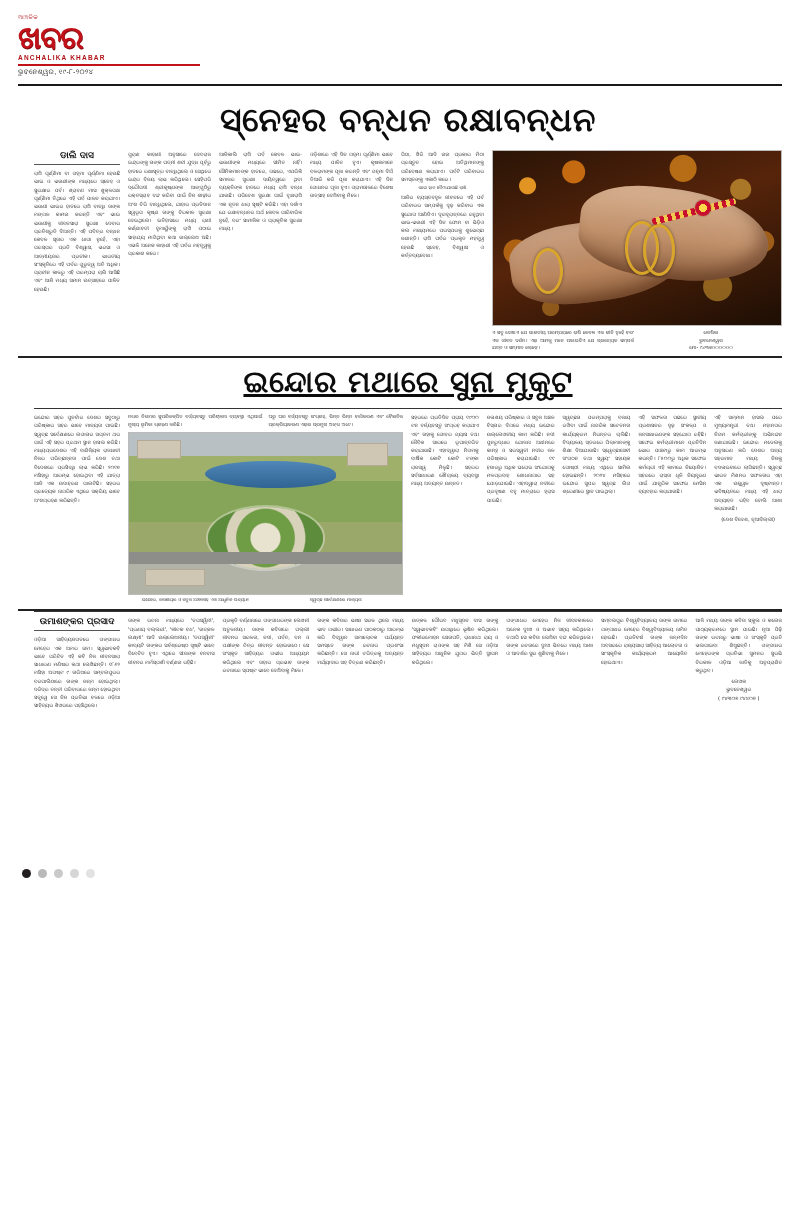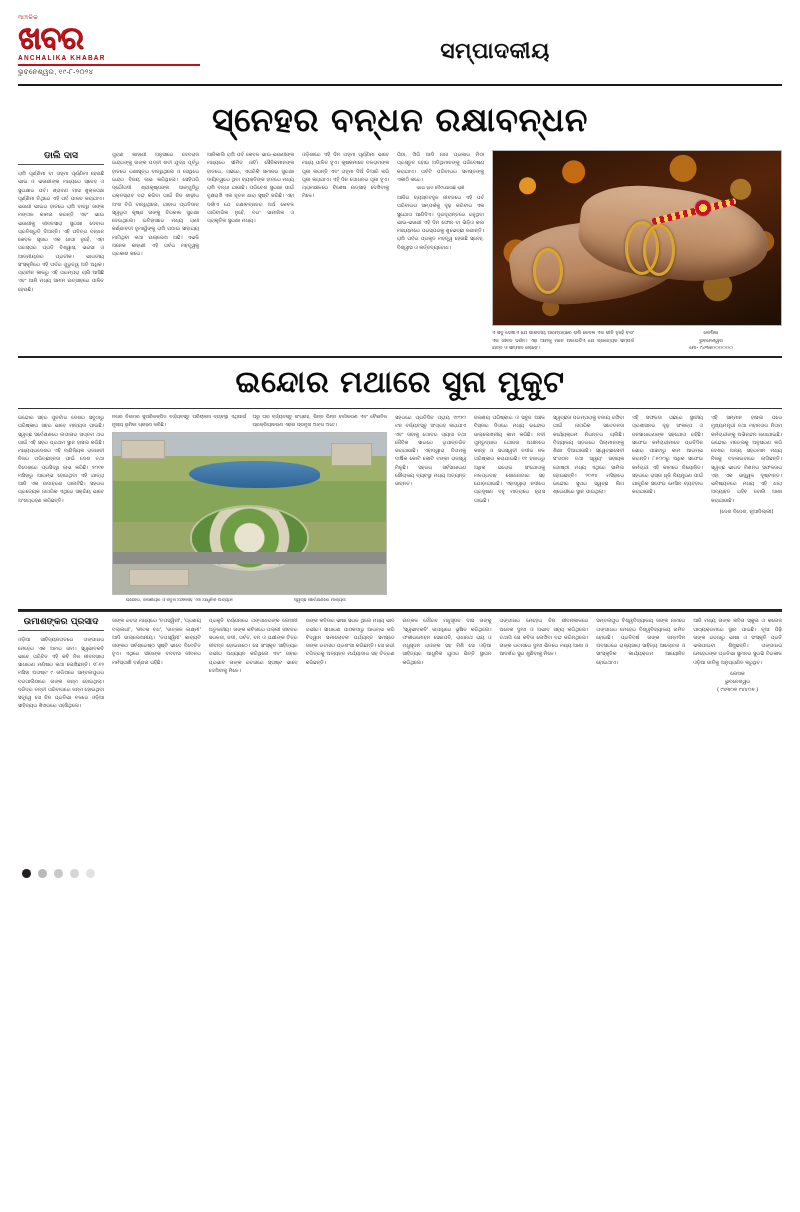--- a/index.html
+++ b/index.html
@@ -89,21 +89,21 @@
 
   
   .headline {
     text-align: center;
     font-family: "DejaVu Sans", sans-serif;
     font-weight: bold;
     color: #0c0c0c;
     letter-spacing: .5px;
   }
   .h1-main { font-size: 33px; padding: 14px 0 10px 0; }
-  .h2-main { font-size: 30px; padding: 6px 0 8px 0; }
+  .h2-main { font-size: 30px; padding: 6px 0 8px 0; text-decoration: underline; }
   .h3-main { font-size: 21px; padding: 6px 0 8px 0; }
 
   .rule-thin { border: none; border-top: 1px solid #333; margin: 0; }
   .rule-med  { border: none; border-top: 2px solid #222; margin: 0; }
 
   
   .byline {
     font-family: "DejaVu Sans", sans-serif;
     font-size: 9px;
     font-weight: bold;
@@ -235,36 +235,35 @@
   }
   .footer-dots .dot {
     width: 9px; height: 9px; border-radius: 50%;
   }
   .d1 { background: #231f20; }
   .d2 { background: #b9b9b9; }
   .d3 { background: #c9c9c9; }
   .d4 { background: #d6d6d6; }
   .d5 { background: #e2e2e2; }
 
-  .block { margin-bottom: 4px; }
+  .block { margin-bottom: 4px; margin-left: 16px; }
 </style>
 </head>
 <body>
 
 <div class="page">
 
   <div class="masthead">
     <div class="logo-block">
       <div class="logo-top">ଆଞ୍ଚଳିକ</div>
       <div class="logo-main">ଖବର</div>
       <div class="logo-sub">ANCHALIKA KHABAR</div>
       <div class="logo-rule"></div>
       <div class="logo-date">ଭୁବନେଶ୍ୱର, ୧୯-୮-୨୦୨୪</div>
     </div>
-    <div class="section-title">ସମ୍ପାଦକୀୟ</div>
   </div>
 
   <div class="block">
     <div class="headline h1-main">ସ୍ନେହର ବନ୍ଧନ ରକ୍ଷାବନ୍ଧନ</div>
 
     <div class="cols">
 
       <div class="col narrow">
         <div class="byline">ଡାଲି ଦାସ</div>
         <div class="body-text">ରାଖି ପୂର୍ଣ୍ଣିମା ବା ଗହ୍ମା ପୂର୍ଣ୍ଣିମା ହେଉଛି ଭାଇ ଓ ଭଉଣୀଙ୍କ ମଧ୍ୟରେ ସ୍ନେହ ଓ ସୁରକ୍ଷାର ପର୍ବ। ଶ୍ରାବଣ ମାସ ଶୁକ୍ଳପକ୍ଷ ପୂର୍ଣ୍ଣିମା ତିଥିରେ ଏହି ପର୍ବ ପାଳନ କରାଯାଏ। ଭଉଣୀ ଭାଇର ହାତରେ ରାଖି ବାନ୍ଧି ତାଙ୍କ ମଙ୍ଗଳ କାମନା କରନ୍ତି ଏବଂ ଭାଇ ଭଉଣୀକୁ ଜୀବନସାରା ସୁରକ୍ଷା ଦେବାର ପ୍ରତିଶ୍ରୁତି ଦିଅନ୍ତି। ଏହି ପବିତ୍ର ବନ୍ଧନ କେବଳ ସୂତାର ଏକ ଧାଗା ନୁହେଁ, ଏହା ପରସ୍ପର ପ୍ରତି ବିଶ୍ୱାସ, ଭରସା ଓ ଆତ୍ମୀୟତାର ପ୍ରତୀକ। ଭାରତୀୟ ସଂସ୍କୃତିରେ ଏହି ପର୍ବର ଗୁରୁତ୍ୱ ଅତି ଅଧିକ। ପ୍ରାଚୀନ କାଳରୁ ଏହି ପରମ୍ପରା ଚାଲି ଆସିଛି ଏବଂ ଆଜି ମଧ୍ୟ ସମାନ ଉତ୍ସାହରେ ପାଳିତ ହେଉଛି।</div>

